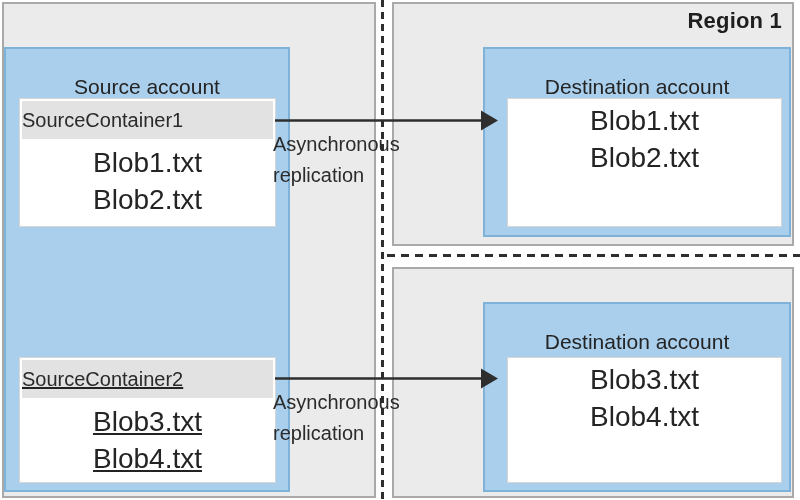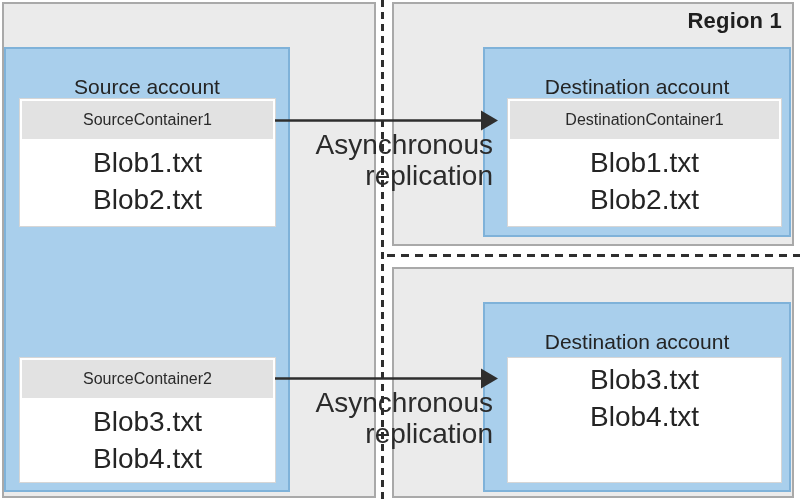--- a/index.html
+++ b/index.html
@@ -47,29 +47,28 @@
     color: #242424;
     white-space: nowrap;
   }
   .container-box {
     position: absolute;
     background: #ffffff;
     border: 1px solid #d6d6d6;
   }
   .cont-sc1 { left: 19px;  top: 98px;  width: 257px; height: 129px; }
   .cont-dc1 { left: 507px; top: 98px;  width: 275px; height: 129px; }
-  .cont-sc2 { left: 19px;  top: 357px; width: 257px; height: 126px; }
+  .cont-sc2 { left: 19px;  top: 357px; width: 257px; height: 126px; text-decoration: underline; }
   .cont-dc2 { left: 507px; top: 357px; width: 275px; height: 126px; }
   .container-header {
     margin: 2px;
     height: 38px;
     line-height: 38px;
     background: #e2e2e2;
-    text-align: center;
-    font-size: 16px;
+    font-size: 20px;
     color: #2a2a2a;
     white-space: nowrap;
   }
   .blob-list { padding-top: 3px; }
   .blob-item {
     text-align: center;
     font-size: 28px;
     line-height: 37px;
     color: #242424;
     white-space: nowrap;
@@ -77,22 +76,22 @@
   .overlay-svg {
     position: absolute;
     left: 0; top: 0;
     width: 800px; height: 500px;
     pointer-events: none;
   }
   .replication-label {
     position: absolute;
     left: 273px;
     width: 220px;
-    text-align: right;
-    font-size: 28px;
+    text-align: left;
+    font-size: 20px;
     line-height: 31px;
     color: #2b2b2b;
   }
   .repl-1 { top: 129px; }
   .repl-2 { top: 387px; }
 </style>
 </head>
 <body>
 
 <div class="canvas">
@@ -115,21 +114,20 @@
 
   <div class="container-box cont-sc1">
     <div class="container-header">SourceContainer1</div>
     <div class="blob-list">
       <div class="blob-item">Blob1.txt</div>
       <div class="blob-item">Blob2.txt</div>
     </div>
   </div>
 
   <div class="container-box cont-dc1">
-    <div class="container-header">DestinationContainer1</div>
     <div class="blob-list">
       <div class="blob-item">Blob1.txt</div>
       <div class="blob-item">Blob2.txt</div>
     </div>
   </div>
 
   <div class="container-box cont-sc2">
     <div class="container-header">SourceContainer2</div>
     <div class="blob-list">
       <div class="blob-item">Blob3.txt</div>

